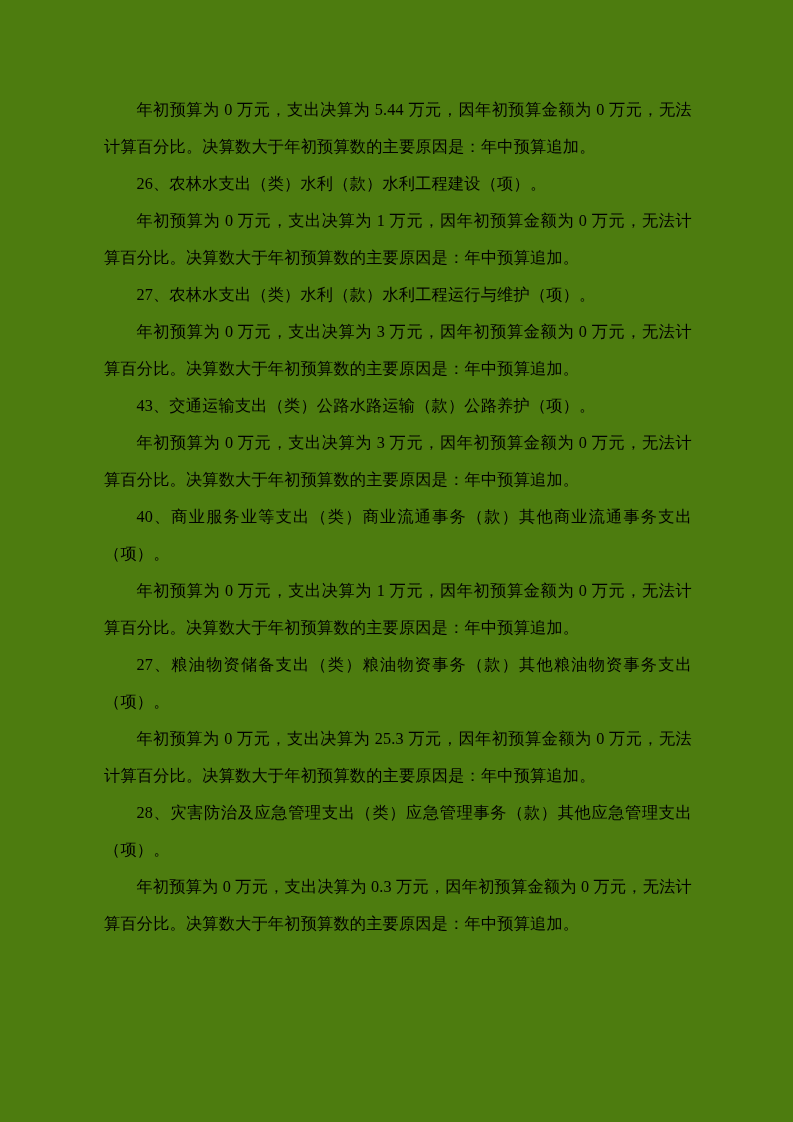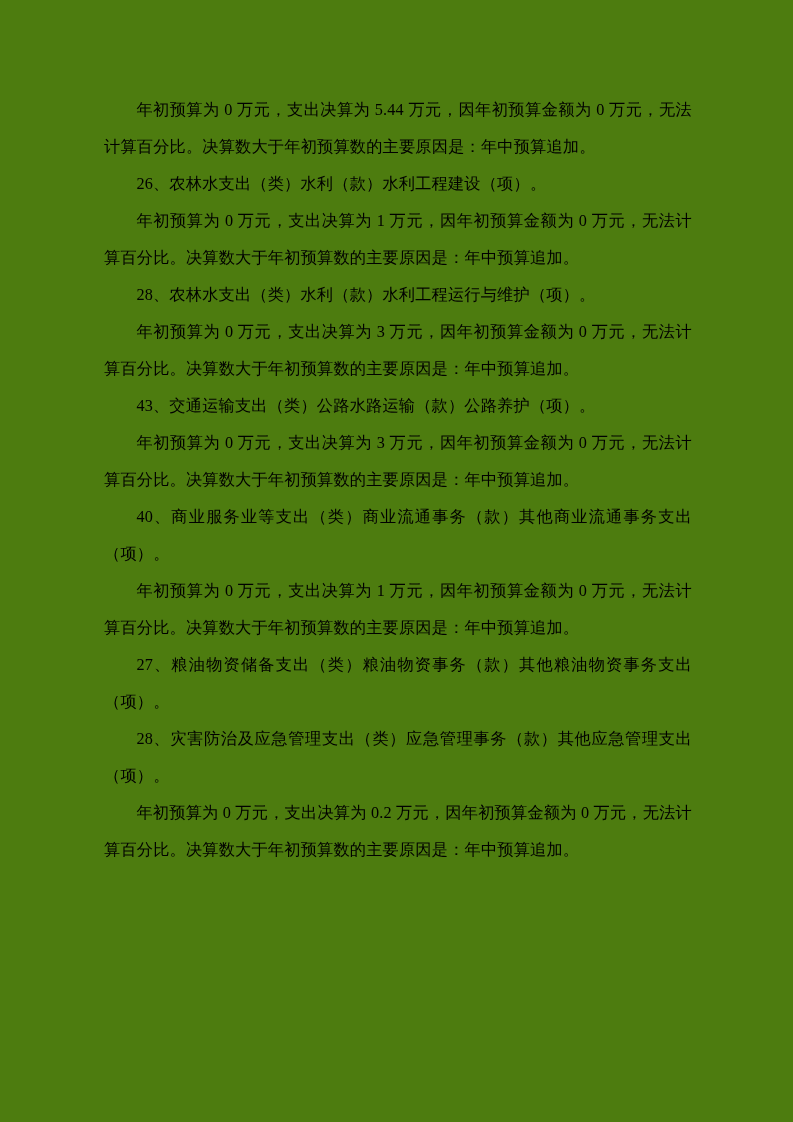--- a/index.html
+++ b/index.html
@@ -43,23 +43,24 @@
   }
 </style>
 </head>
 <body>
 
 <div class="page">
   <div class="content">
     <p class="para indent">年初预算为 0 万元，支出决算为 5.44 万元，因年初预算金额为 0 万元，无法计算百分比。决算数大于年初预算数的主要原因是：年中预算追加。</p>
     <p class="para indent">26、农林水支出（类）水利（款）水利工程建设（项）。</p>
     <p class="para indent">年初预算为 0 万元，支出决算为 1 万元，因年初预算金额为 0 万元，无法计算百分比。决算数大于年初预算数的主要原因是：年中预算追加。</p>
-    <p class="para indent">28、农林水支出（类）水利（款）水利工程运行与维护（项）。</p>
+    <p class="para indent">27、农林水支出（类）水利（款）水利工程运行与维护（项）。</p>
     <p class="para indent">年初预算为 0 万元，支出决算为 3 万元，因年初预算金额为 0 万元，无法计算百分比。决算数大于年初预算数的主要原因是：年中预算追加。</p>
     <p class="para indent">43、交通运输支出（类）公路水路运输（款）公路养护（项）。</p>
     <p class="para indent">年初预算为 0 万元，支出决算为 3 万元，因年初预算金额为 0 万元，无法计算百分比。决算数大于年初预算数的主要原因是：年中预算追加。</p>
     <p class="para indent">40、商业服务业等支出（类）商业流通事务（款）其他商业流通事务支出（项）。</p>
     <p class="para indent">年初预算为 0 万元，支出决算为 1 万元，因年初预算金额为 0 万元，无法计算百分比。决算数大于年初预算数的主要原因是：年中预算追加。</p>
     <p class="para indent">27、粮油物资储备支出（类）粮油物资事务（款）其他粮油物资事务支出（项）。</p>
+    <p class="para indent">年初预算为 0 万元，支出决算为 25.3 万元，因年初预算金额为 0 万元，无法计算百分比。决算数大于年初预算数的主要原因是：年中预算追加。</p>
     <p class="para indent">28、灾害防治及应急管理支出（类）应急管理事务（款）其他应急管理支出（项）。</p>
-    <p class="para indent">年初预算为 0 万元，支出决算为 0.2 万元，因年初预算金额为 0 万元，无法计算百分比。决算数大于年初预算数的主要原因是：年中预算追加。</p>
+    <p class="para indent">年初预算为 0 万元，支出决算为 0.3 万元，因年初预算金额为 0 万元，无法计算百分比。决算数大于年初预算数的主要原因是：年中预算追加。</p>
   </div>
 </div>
 
 </body></html>

